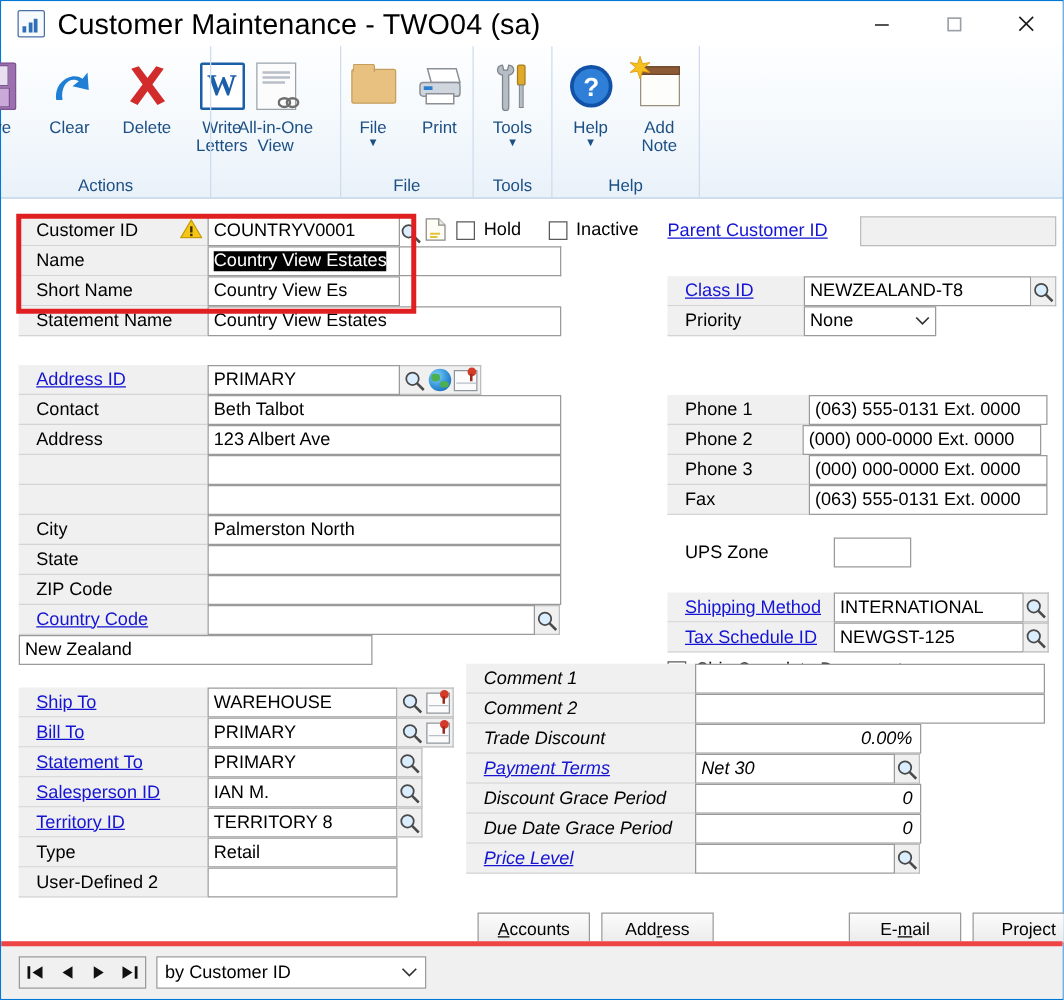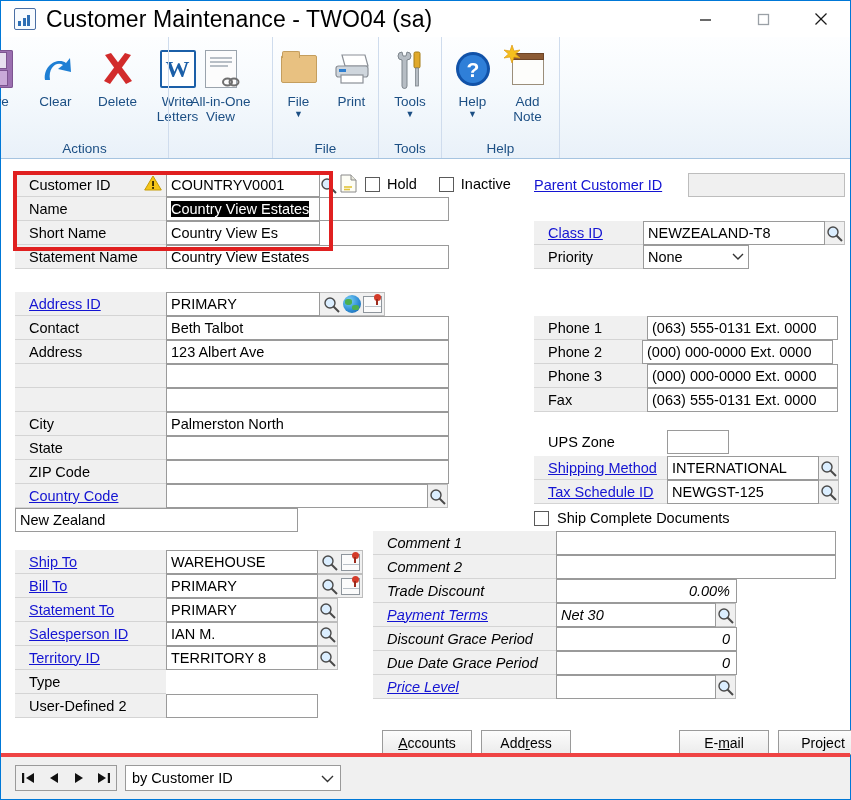--- a/index.html
+++ b/index.html
@@ -568,21 +568,21 @@
 
     <div style="position:absolute;left:533px;top:271px;">
       <div class="row">
         <div class="lbl-cell plain" style="width:133px;background:#ffffff;">
             <span>UPS Zone</span>
           </div>
         <div class="fld" style="width:62px;">
             <span></span>
           </div>
       </div>
-      <div class="row" style="margin-top:2px;">
+      <div class="row" style="margin-top:20px;">
         <div class="lbl-cell" style="width:133px;">
             <span class="link">Shipping Method</span>
           </div>
         <div class="fld" style="width:152px;">
             <span>INTERNATIONAL</span>
           </div>
         <div class="iconbox" style="border-left:none;">
           <svg width="17" height="17" viewBox="0 0 17 17">
               <circle cx="7" cy="7" r="5" fill="#dbeeff" stroke="#4a4a4a" stroke-width="1.4"></circle>
               <line x1="10.5" y1="10.5" x2="16" y2="16" stroke="#4a4a4a" stroke-width="2"></line>
@@ -689,20 +689,23 @@
           <svg width="17" height="17" viewBox="0 0 17 17">
               <circle cx="7" cy="7" r="5" fill="#dbeeff" stroke="#4a4a4a" stroke-width="1.4"></circle>
               <line x1="10.5" y1="10.5" x2="16" y2="16" stroke="#4a4a4a" stroke-width="2"></line>
             </svg>
         </div>
       </div>
       <div class="row">
         <div class="lbl-cell" style="width:151px;">
             <span>Type</span>
           </div>
+        <div class="fld" style="width:152px;">
+            <span>Retail</span>
+          </div>
       </div>
       <div class="row">
         <div class="lbl-cell" style="width:151px;">
             <span>User-Defined 2</span>
           </div>
         <div class="fld" style="width:152px;">
             <span></span>
           </div>
       </div>
     </div>

